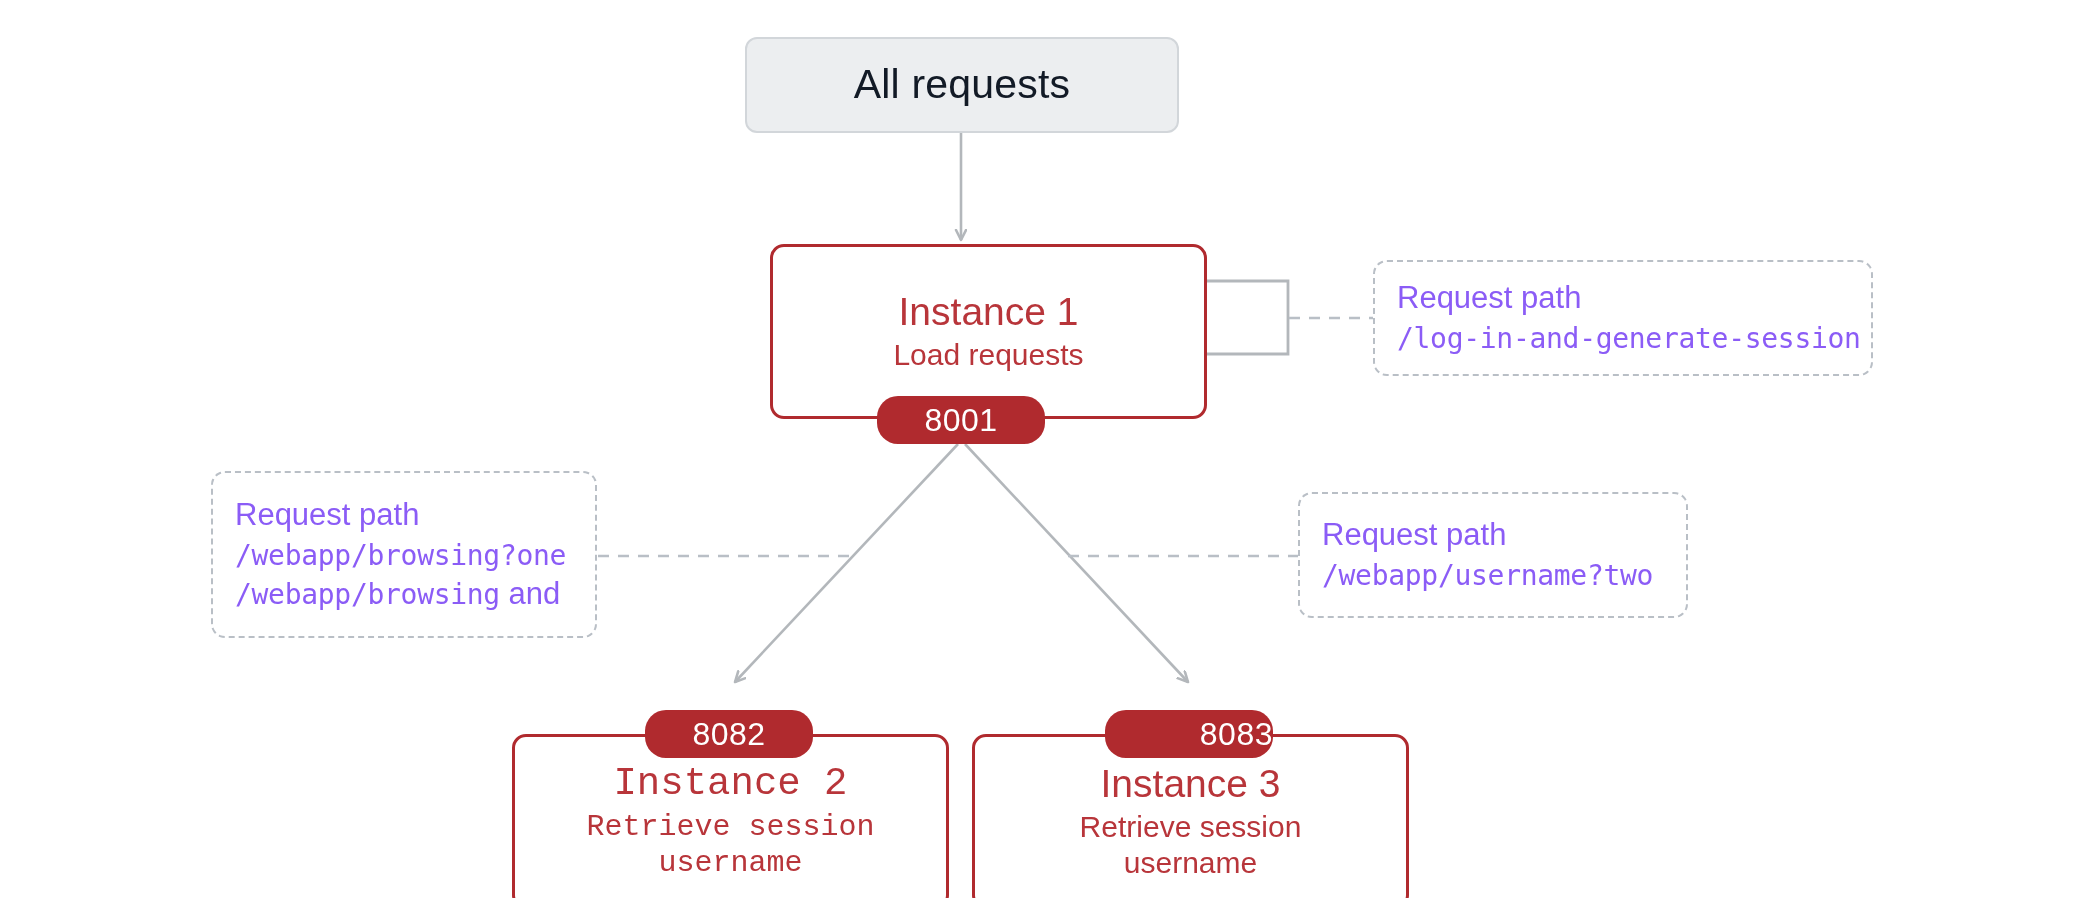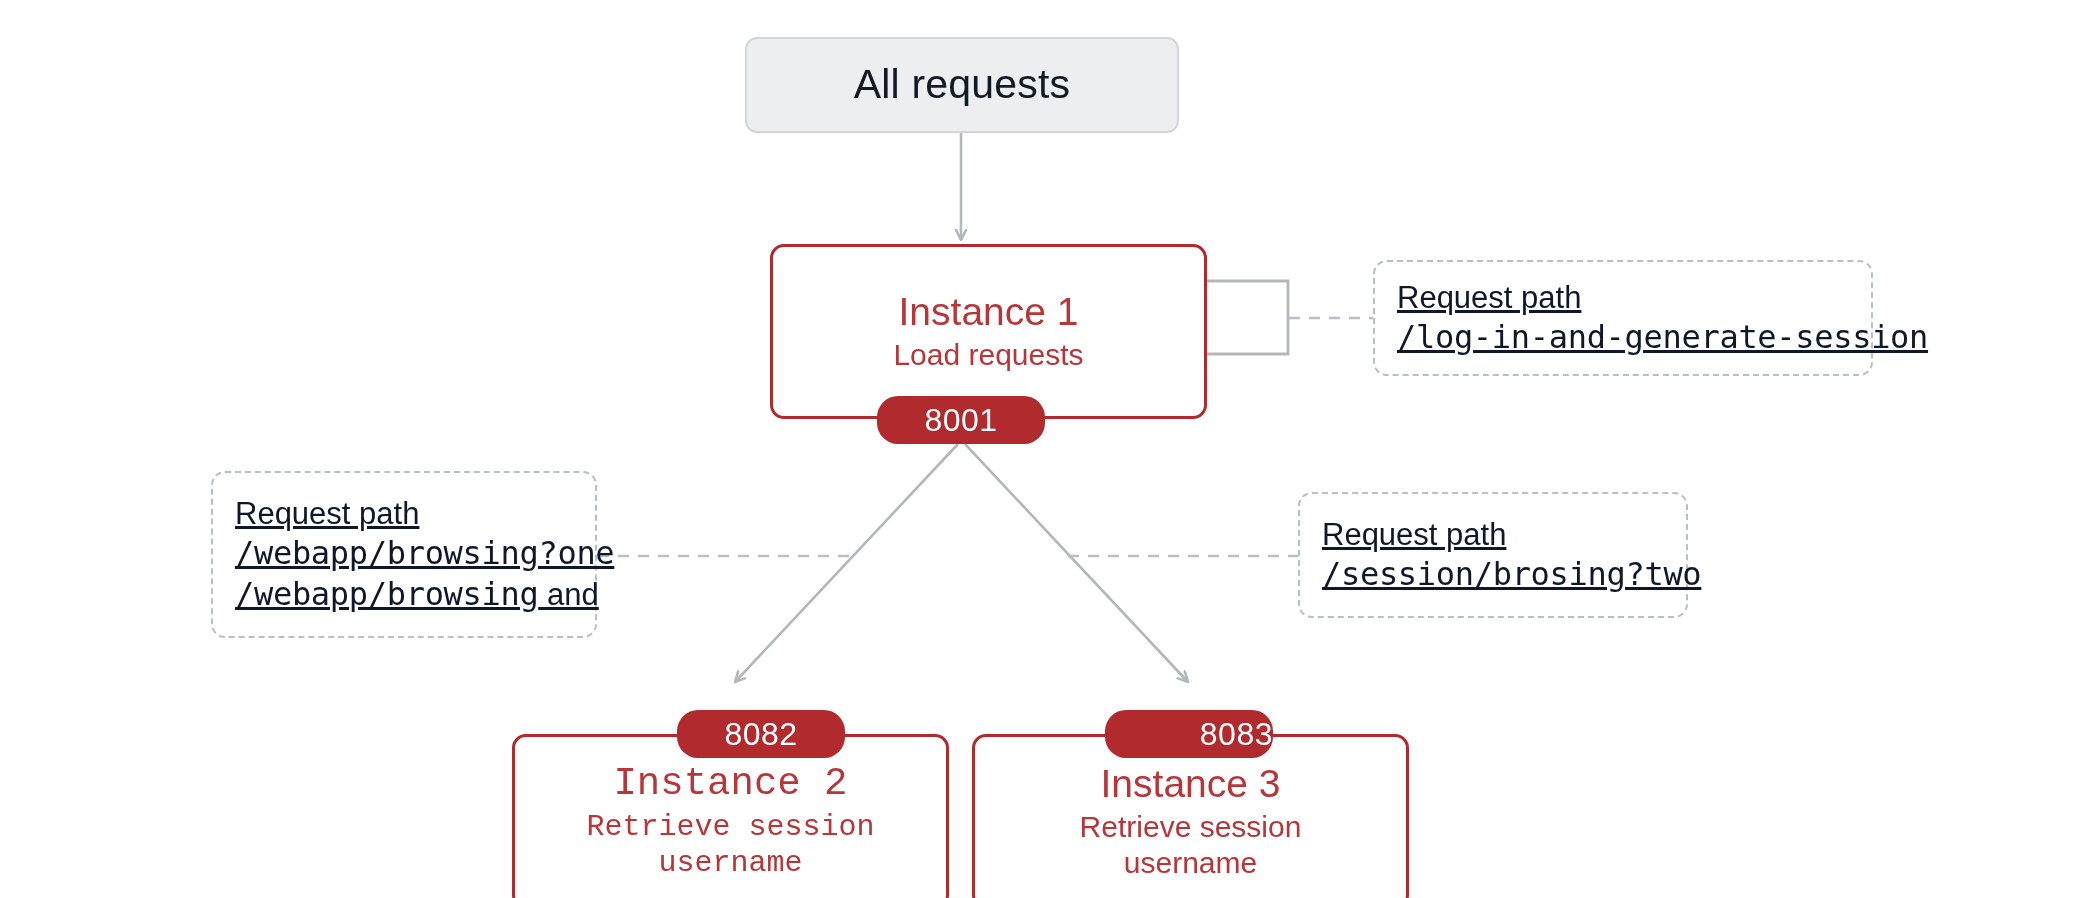--- a/index.html
+++ b/index.html
@@ -100,28 +100,27 @@
     border-radius: 14px;
     background: transparent;
     display: flex;
     flex-direction: column;
     justify-content: center;
     z-index: 3;
     padding: 10px 22px;
   }
   .callout .c-line {
     font-size: 31px;
-    color: #0f172a;
+    color: #8b5cf6;
     line-height: 1.28;
     white-space: nowrap;
-    text-decoration: underline;
   }
   .callout .mono {
     font-family: "DejaVu Sans Mono", "Liberation Mono", monospace;
-    font-size: 32px;
+    font-size: 28px;
     letter-spacing: -0.3px;
   }
   .callout .sans {
     font-family: "Liberation Sans", sans-serif;
     font-size: 31px;
   }
 </style>
 </head>
 <body>
 
@@ -161,21 +160,21 @@
     <span>8001</span>
   </div>
 
   <div class="node node-instance" style="left:512px; top:712px; width:437px; height:175px;font-family:Liberation Mono, monospace;">
     <span class="node-title">Instance 2</span>
     <span class="node-subtitle">
       <span>Retrieve session</span><br>
       <span>username</span>
     </span>
   </div>
-  <div class="port-badge" style="left:677px; top:688px; width:168px; height:48px;">
+  <div class="port-badge" style="left:645px; top:688px; width:168px; height:48px;">
     <span>8082</span>
   </div>
 
   <div class="node node-instance" style="left:972px; top:712px; width:437px; height:175px;">
     <span class="node-title">Instance 3</span>
     <span class="node-subtitle">
       <span>Retrieve session</span><br>
       <span>username</span>
     </span>
   </div>
@@ -194,17 +193,17 @@
     <div class="c-line sans">Request path</div>
     <div class="c-line">
       <span class="mono">/webapp/browsing?one</span>
     </div>
     <div class="c-line"><span class="mono">/webapp/browsing</span><span class="sans"> and</span></div>
   </div>
 
   <div class="callout" style="left:1298px; top:470px; width:390px; height:126px;">
     <div class="c-line sans">Request path</div>
     <div class="c-line">
-      <span class="mono">/session/brosing?two</span>
+      <span class="mono">/webapp/username?two</span>
     </div>
   </div>
 
 </div>
 
 </body></html>

